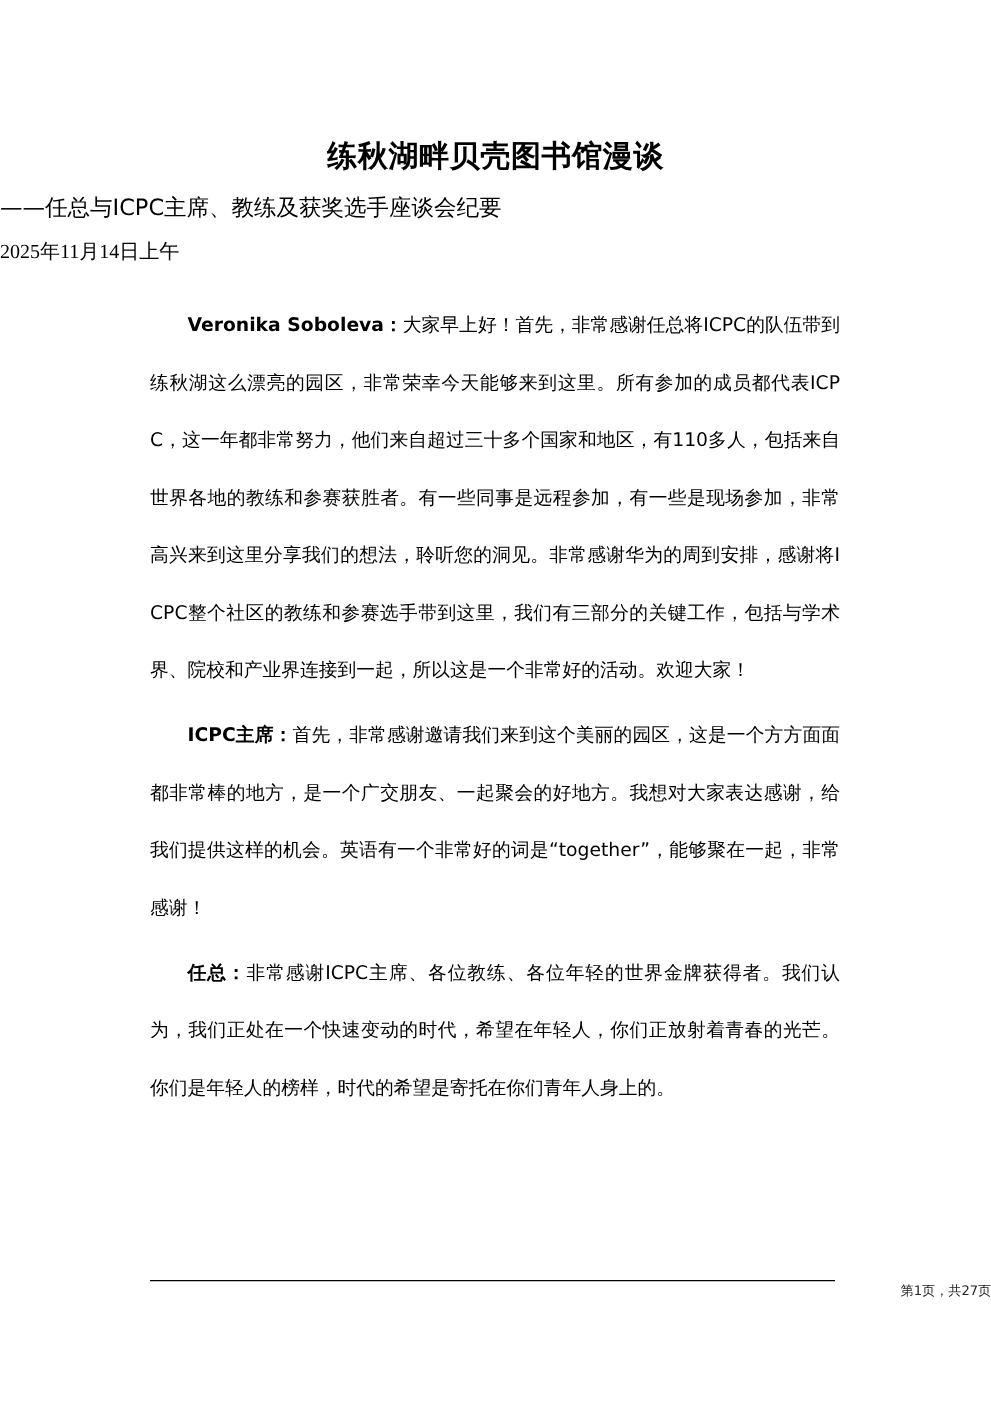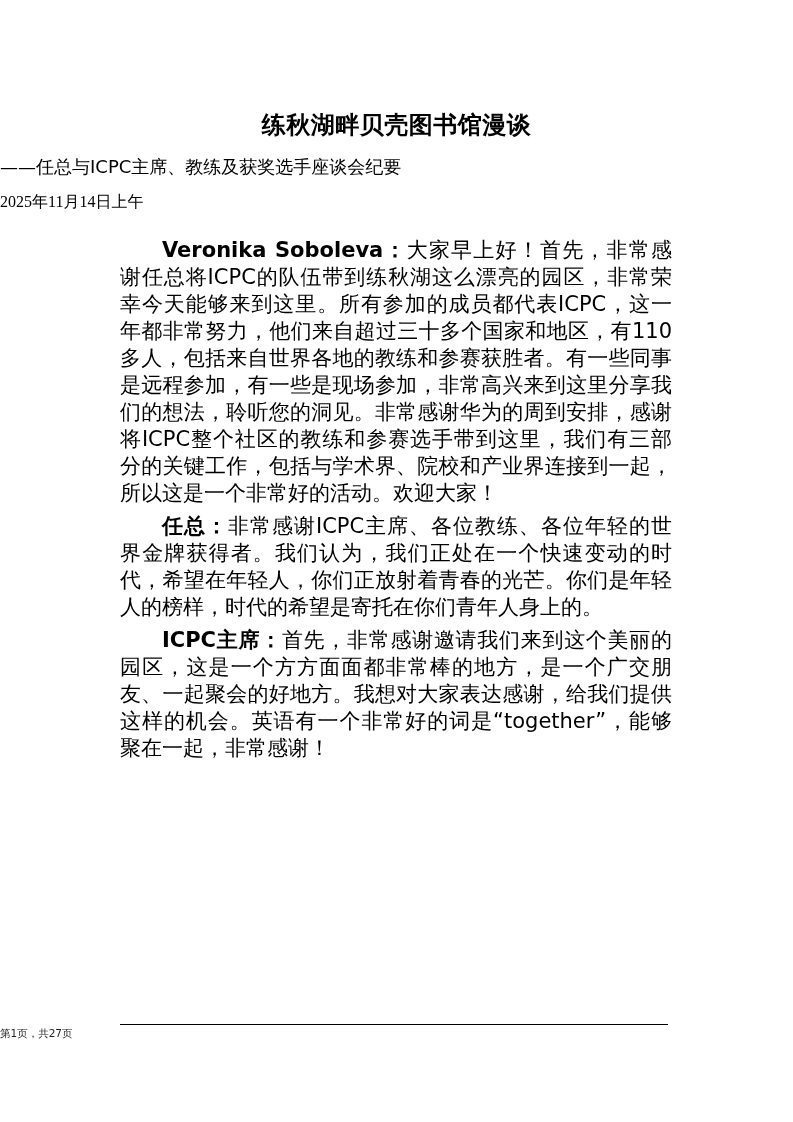--- a/index.html
+++ b/index.html
@@ -49,22 +49,22 @@
       line-height: 24px;
     }
     .body {
       position: absolute;
       left: 120px;
       top: 237px;
       width: 552px;
     }
     .para {
       margin: 0;
-      font-size: 21px;
-      line-height: 27px;
+      font-size: 15px;
+      line-height: 46px;
       text-indent: 2em;
       text-align: justify;
       word-break: break-all;
     }
     .para.gap {
       margin-top: 6px;
     }
     .speaker {
       font-weight: bold;
     }
@@ -73,37 +73,37 @@
       left: 120px;
       top: 1024px;
       width: 548px;
       height: 0;
       border-top: 1px solid #000000;
     }
     .footer-text {
       position: absolute;
       left: 0; width: 793px;
       top: 1026px;
-      text-align: left;
+      text-align: right;
       font-size: 10.5px;
       line-height: 14px;
       color: #222222;
     }
   </style>
 </head>
 <body>
 
 <div class="page">
 
   <div class="title">练秋湖畔贝壳图书馆漫谈</div>
   <div class="subtitle">——任总与ICPC主席、教练及获奖选手座谈会纪要</div>
   <div class="date">2025年11月14日上午</div>
 
   <div class="body">
     <p class="para"><span class="speaker">Veronika Soboleva：</span><span>大家早上好！首先，非常感谢任总将ICPC的队伍带到练秋湖这么漂亮的园区，非常荣幸今天能够来到这里。所有参加的成员都代表ICPC，这一年都非常努力，他们来自超过三十多个国家和地区，有110多人，包括来自世界各地的教练和参赛获胜者。有一些同事是远程参加，有一些是现场参加，非常高兴来到这里分享我们的想法，聆听您的洞见。非常感谢华为的周到安排，感谢将ICPC整个社区的教练和参赛选手带到这里，我们有三部分的关键工作，包括与学术界、院校和产业界连接到一起，所以这是一个非常好的活动。欢迎大家！</span></p>
+    <p class="para gap"><span class="speaker">ICPC主席：</span><span>首先，非常感谢邀请我们来到这个美丽的园区，这是一个方方面面都非常棒的地方，是一个广交朋友、一起聚会的好地方。我想对大家表达感谢，给我们提供这样的机会。英语有一个非常好的词是“together”，能够聚在一起，非常感谢！</span></p>
     <p class="para gap"><span class="speaker">任总：</span><span>非常感谢ICPC主席、各位教练、各位年轻的世界金牌获得者。我们认为，我们正处在一个快速变动的时代，希望在年轻人，你们正放射着青春的光芒。你们是年轻人的榜样，时代的希望是寄托在你们青年人身上的。</span></p>
-    <p class="para gap"><span class="speaker">ICPC主席：</span><span>首先，非常感谢邀请我们来到这个美丽的园区，这是一个方方面面都非常棒的地方，是一个广交朋友、一起聚会的好地方。我想对大家表达感谢，给我们提供这样的机会。英语有一个非常好的词是“together”，能够聚在一起，非常感谢！</span></p>
   </div>
 
   <div class="footer-rule"></div>
   <div class="footer-text">第1页，共27页</div>
 
 </div>
 
 </body></html>

